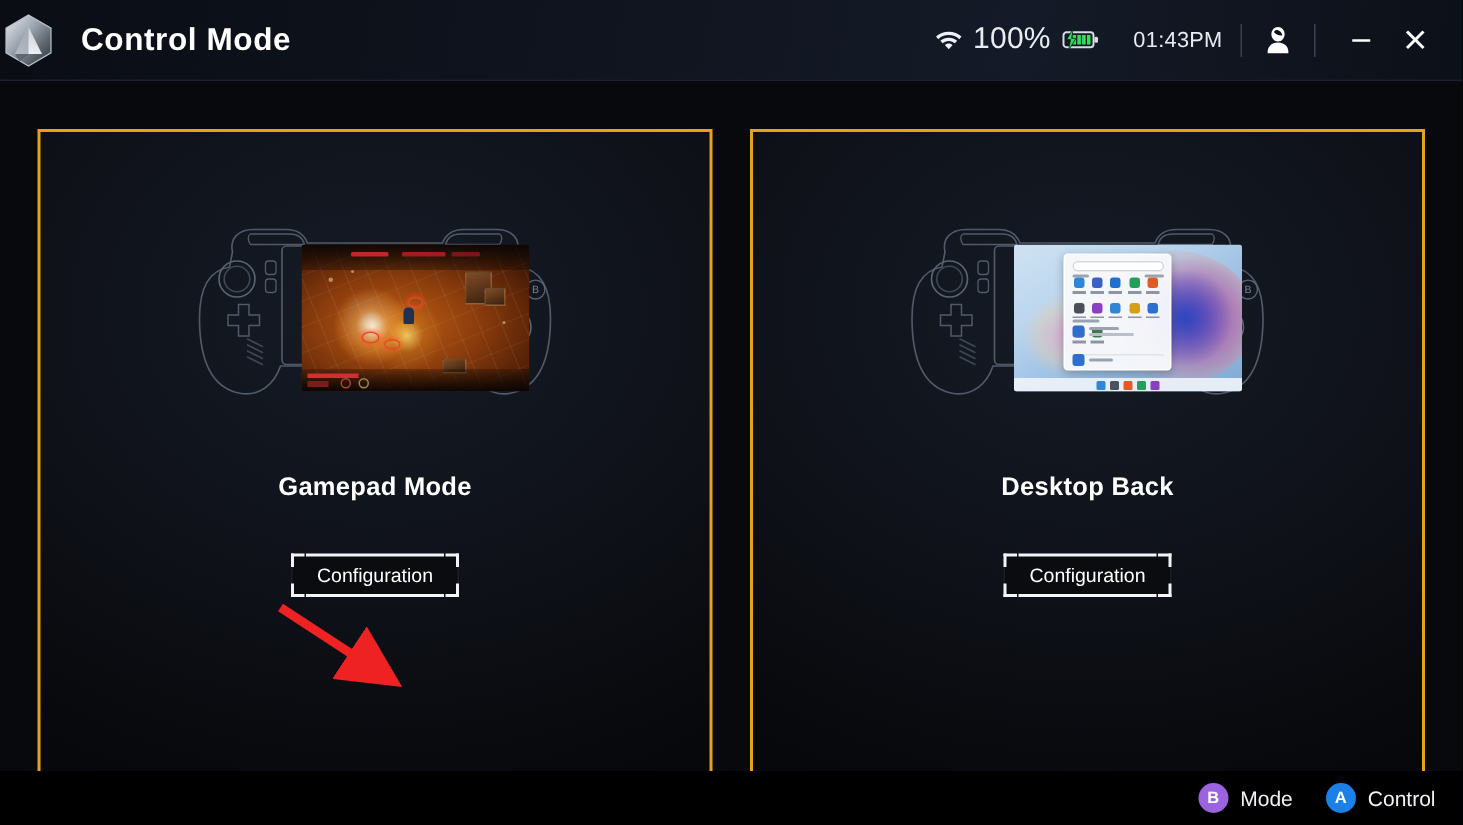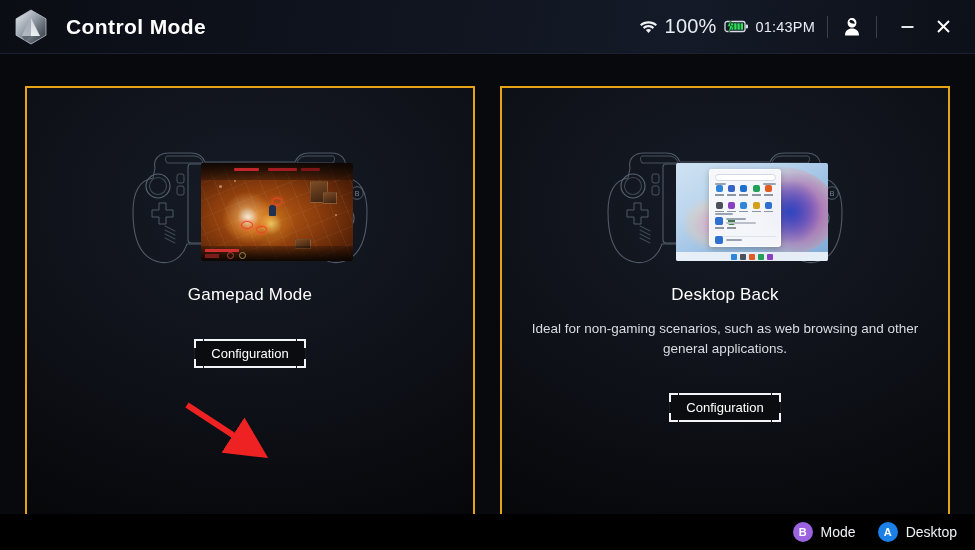--- a/index.html
+++ b/index.html
@@ -17,36 +17,36 @@
   }
 
   
   .titlebar {
     position: absolute; left: 0; top: 0;
     width: 975px; height: 54px;
     background: linear-gradient(100deg, #0a0d14 0%, #101520 45%, #141a27 70%, #0c1018 100%);
     display: flex; align-items: center;
     border-bottom: 1px solid #1b2130;
   }
-  .titlebar-left { display: flex; align-items: center; padding-left: 14px; }
+  .titlebar-left { display: flex; align-items: center; padding-left: 2px; }
   .logo-hex { width: 34px; height: 36px; display: block; }
   .app-title {
     margin-left: 18px;
     font-size: 21px; font-weight: bold; color: #ffffff;
     letter-spacing: .4px;
   }
   .titlebar-right {
     margin-left: auto; display: flex; align-items: center;
     padding-right: 14px; gap: 0px;
   }
   .status-group { display: flex; align-items: center; gap: 7px; }
   .wifi-icon { width: 19px; height: 15px; display: block; }
   .batt-pct { font-size: 20px; color: #e9ecf2; font-weight: 500; letter-spacing: .2px; }
   .batt-icon { width: 25px; height: 15px; display: block; }
-  .clock { font-size: 14.5px; color: #e9ecf2; font-weight: 500; letter-spacing: .2px; margin-left: 0; }
+  .clock { font-size: 14.5px; color: #e9ecf2; font-weight: 500; letter-spacing: .2px; margin-left: 16px; }
   .vsep { width: 1px; height: 22px; background: #3a4052; margin: 0 12px; }
   .user-icon { width: 24px; height: 24px; display: block; cursor: pointer; }
   .winbtn {
     width: 36px; height: 36px;
     display: flex; align-items: center; justify-content: center;
     cursor: pointer;
   }
   .winbtn svg { display: block; }
 
   
@@ -159,21 +159,22 @@
   .sm-foot { position: absolute; left: 6%; bottom: 5%; width: 88%; height: 9%; border-top: 1px solid #e0e4ea; display: flex; align-items: center; gap: 3px; }
   .taskbar {
     position: absolute; left: 0; bottom: 0; width: 100%; height: 9%;
     background: rgba(238,242,248,.92);
     display: flex; align-items: center; justify-content: center; gap: 3px;
   }
   .tb-ic { width: 6px; height: 6px; border-radius: 1px; }
 
   
   .card-title {
-    font-size: 17px; font-weight: normal; color: #ffffff; letter-spacing: .2px;
+    margin-top: 30px;
+    font-size: 17px; font-weight: bold; color: #ffffff; letter-spacing: .2px;
   }
   .card-desc {
     margin-top: 14px;
     width: 392px;
     text-align: center;
     font-size: 13.5px; line-height: 20px; color: #d8dce3;
   }
   .config-btn {
     margin-top: 34px;
     position: relative;
@@ -487,21 +488,20 @@
             <div class="tb-ic" style="background:#2f86d8;"></div>
             <div class="tb-ic" style="background:#4a5260;"></div>
             <div class="tb-ic" style="background:#e05c22;"></div>
             <div class="tb-ic" style="background:#22a05a;"></div>
             <div class="tb-ic" style="background:#8a3fc0;"></div>
           </div>
         </div>
       </div>
 
       <div class="card-title">Desktop Back</div>
-      <div class="card-desc">Ideal for non-gaming scenarios, such as web browsing and other general applications.</div>
 
       <div class="config-btn">
         <span class="corner c-tl"></span>
         <span class="corner c-tr"></span>
         <span class="corner c-bl"></span>
         <span class="corner c-br"></span>
         <span class="edge-t"></span>
         <span class="edge-b"></span>
         <span>Configuration</span>
       </div>
@@ -517,17 +517,17 @@
     <line x1="4" y1="4" x2="56" y2="38" stroke="#ee2222" stroke-width="6" marker-end="url(#ah)"></line>
   </svg>
 
   <div class="footer">
     <div class="hint">
       <span class="hint-key" style="background:#9b63e0;">B</span>
       <span class="hint-label">Mode</span>
     </div>
     <div class="hint">
       <span class="hint-key" style="background:#1b80e8;">A</span>
-      <span class="hint-label">Desktop</span>
+      <span class="hint-label">Control</span>
     </div>
   </div>
 
 </div>
 
 </body></html>

